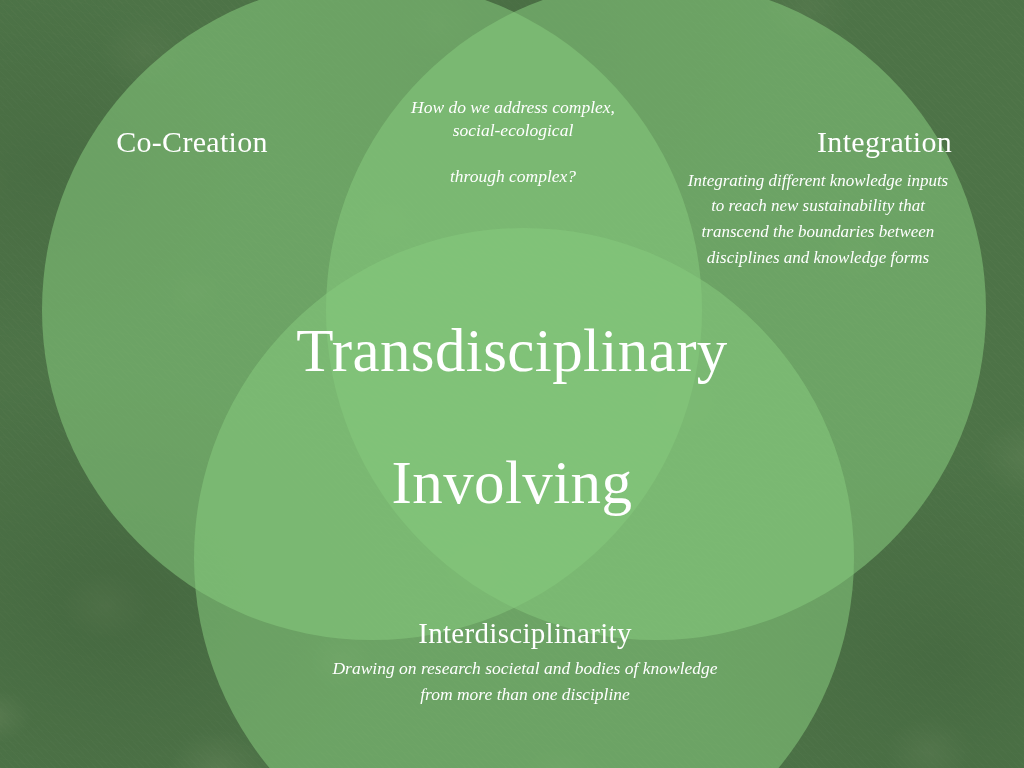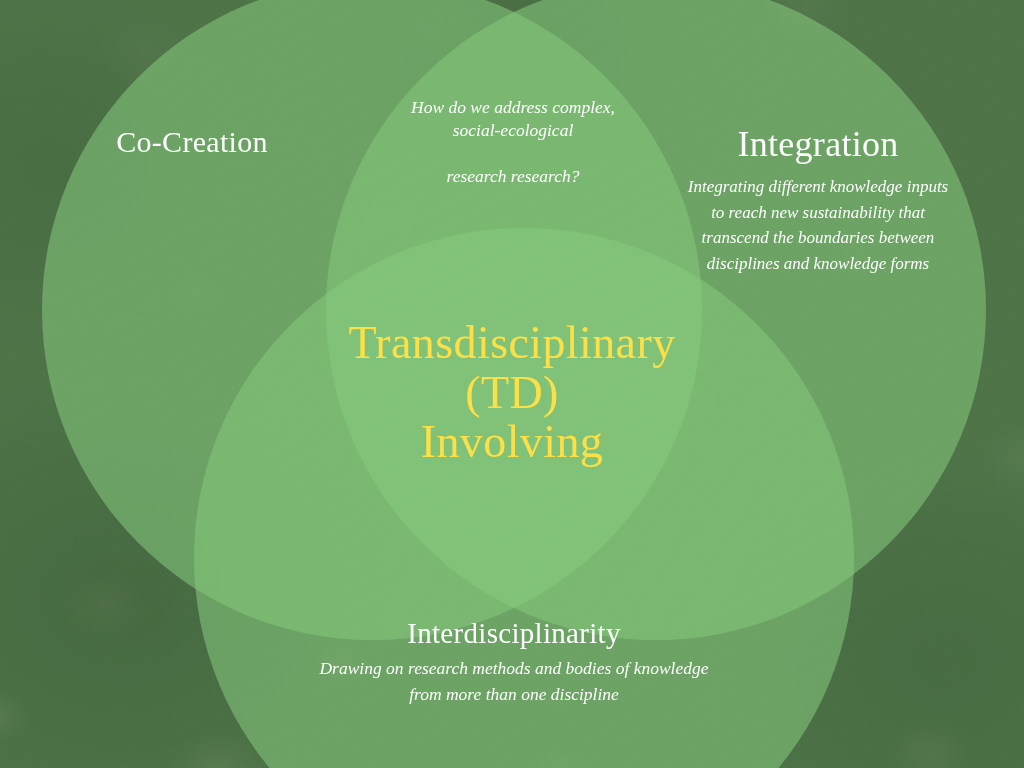--- a/index.html
+++ b/index.html
@@ -139,40 +139,40 @@
   #block-co-creation {
     left: 68px; top: 126px; width: 248px;
   }
   #block-co-creation .heading { font-size: 30px; margin-bottom: 0; }
   #block-co-creation .body-italic { font-size: 17px; line-height: 1.52; }
 
   
   #block-integration {
     left: 684px; top: 126px; width: 268px;
   }
-  #block-integration .heading { font-size: 36px; margin-bottom: 10px; }
+  #block-integration .heading { font-size: 30px; margin-bottom: 10px; text-align: right; }
   #block-integration .body-italic { font-size: 17px; line-height: 1.52; }
 
   
   #block-center {
     left: 292px; top: 318px; width: 440px;
   }
   #block-center .center-title {
     font-family: "Liberation Serif", "DejaVu Serif", serif;
     font-weight: 400;
-    font-size: 46px;
+    font-size: 61px;
     line-height: 1.08;
-    color: #fde047;
+    color: #ffffff;
     margin: 0;
     letter-spacing: 0.4px;
   }
 
   
   #block-interdisciplinarity {
-    left: 307px; top: 618px; width: 414px;
+    left: 318px; top: 618px; width: 414px;
   }
   #block-interdisciplinarity .heading { font-size: 29px; margin-bottom: 8px; }
   #block-interdisciplinarity .body-italic { font-size: 17.5px; line-height: 1.44; }
 </style>
 </head>
 <body>
 
 <div id="stage">
 
   <div class="bg-base"></div>
@@ -187,40 +187,40 @@
     <div class="circle" id="circle-interdisc"></div>
   </div>
 
   <div class="text-layer">
 
     <div class="block" id="block-question">
       <p class="body-italic">
         <span>How do we address complex,</span><br>
         <span>social-ecological</span><br>
         <br>
-        <span>research research?</span>
+        <span>through complex?</span>
       </p>
     </div>
 
     <div class="block" id="block-co-creation">
       <h2 class="heading">Co-Creation</h2>
     </div>
 
     <div class="block" id="block-integration">
       <h2 class="heading">Integration</h2>
       <p class="body-italic">Integrating different knowledge inputs to reach new sustainability that transcend the boundaries between disciplines and knowledge forms</p>
     </div>
 
     <div class="block" id="block-center">
       <h1 class="center-title">
         <span>Transdisciplinary</span><br>
-        <span>(TD)</span><br>
+        <br>
         <span>Involving</span>
       </h1>
     </div>
 
     <div class="block" id="block-interdisciplinarity">
       <h2 class="heading">Interdisciplinarity</h2>
-      <p class="body-italic">Drawing on research methods and bodies of knowledge from more than one discipline</p>
+      <p class="body-italic">Drawing on research societal and bodies of knowledge from more than one discipline</p>
     </div>
 
   </div>
 </div>
 
 </body></html>

